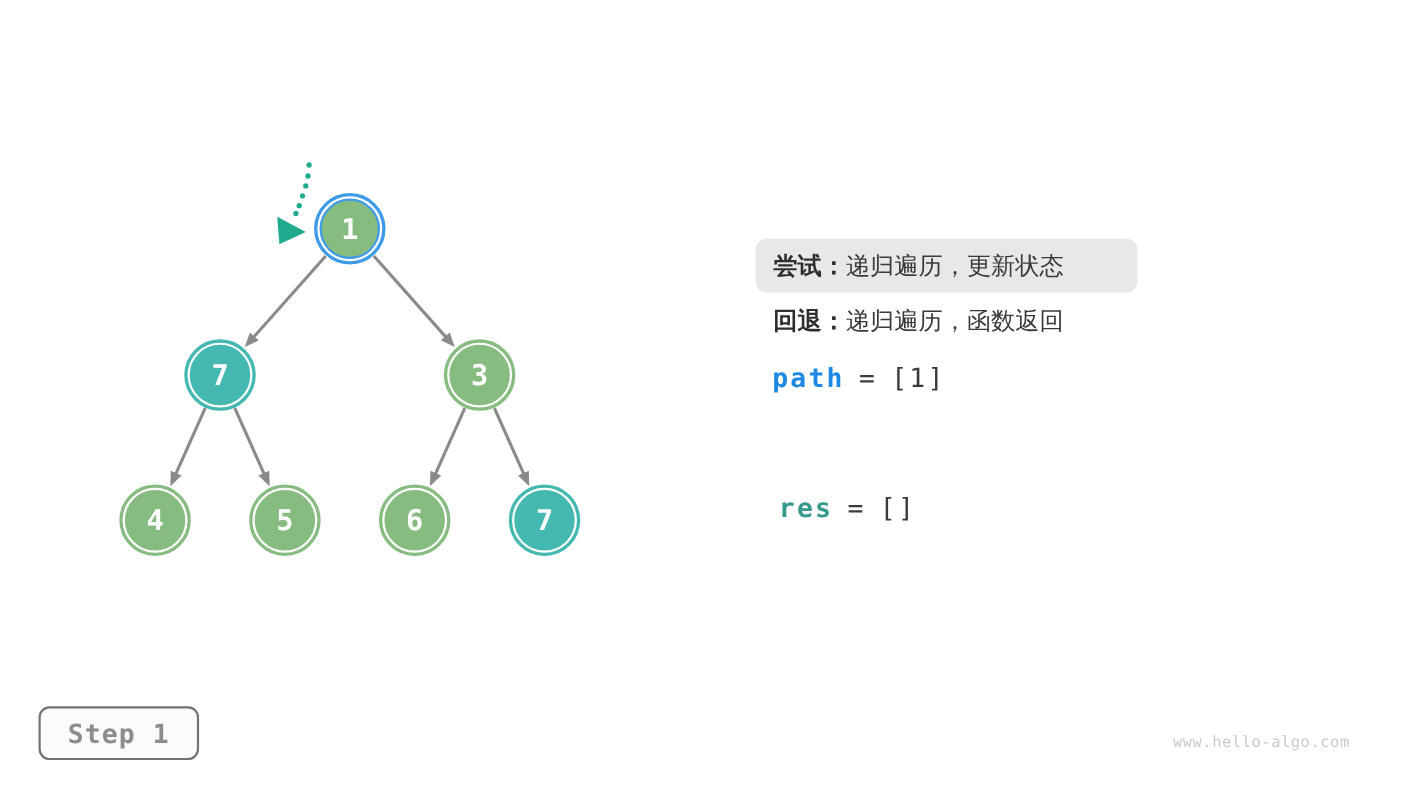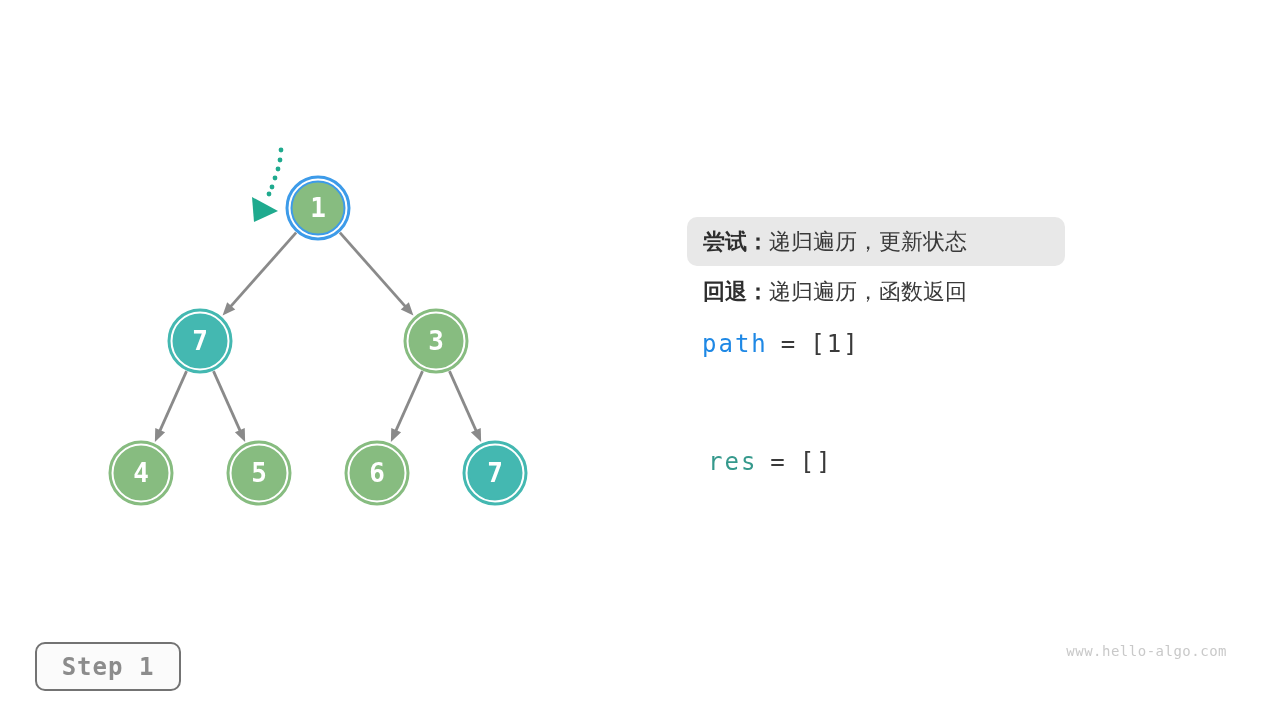--- a/index.html
+++ b/index.html
@@ -20,21 +20,21 @@
     top: 0;
     width: 1280px;
     height: 720px;
   }
 
   
   .hl-box {
     position: absolute;
     left: 687px;
     top: 217px;
-    width: 378px;
+    width: 347px;
     height: 49px;
     background: var(--highlight_bg);
     border-radius: 10px;
     display: flex;
     align-items: center;
     padding-left: 16px;
     box-sizing: border-box;
     white-space: nowrap;
   }
   .cjk-line {
@@ -56,21 +56,21 @@
     position: absolute;
     font-family: "DejaVu Sans Mono", monospace;
     font-size: 24px;
     color: var(--text_dark);
     letter-spacing: 2px;
     white-space: nowrap;
     line-height: 24px;
   }
   .path-line { left: 702px; top: 332px; }
   .res-line  { left: 708px; top: 450px; }
-  .var-name  { font-weight: normal; }
+  .var-name  { font-weight: bold; }
   .path-line .var-name { color: var(--path_blue); }
   .res-line  .var-name { color: var(--res_teal); }
   .eq { margin: 0 13px; }
 
   
   .step-badge {
     position: absolute;
     left: 35px;
     top: 642px;
     width: 146px;
@@ -86,21 +86,21 @@
     font-weight: bold;
     font-size: 24px;
     letter-spacing: 1px;
     color: var(--step_gray);
   }
 
   
   .watermark {
     position: absolute;
     right: 53px;
-    top: 643px;
+    top: 667px;
     font-family: "DejaVu Sans Mono", monospace;
     font-size: 14px;
     color: var(--watermark_gray);
     letter-spacing: 0.5px;
   }
 </style>
 </head>
 <body>
 
 <svg id="tree-canvas" viewBox="0 0 1280 720">

